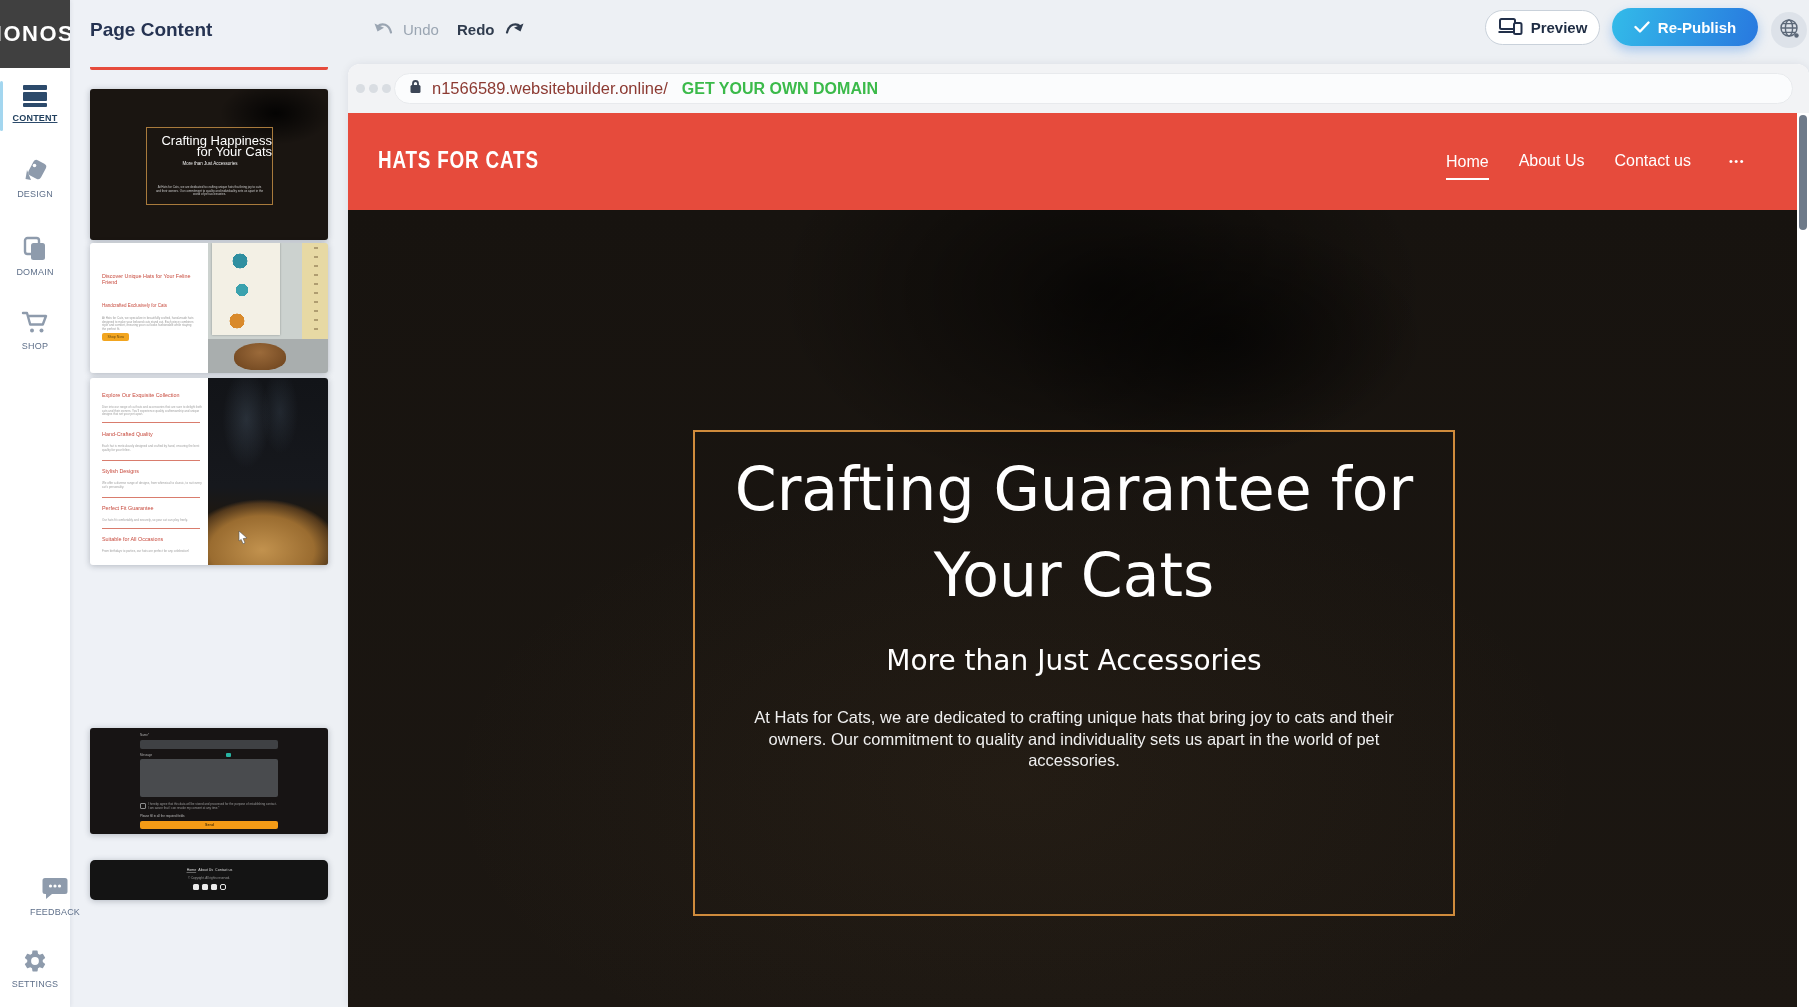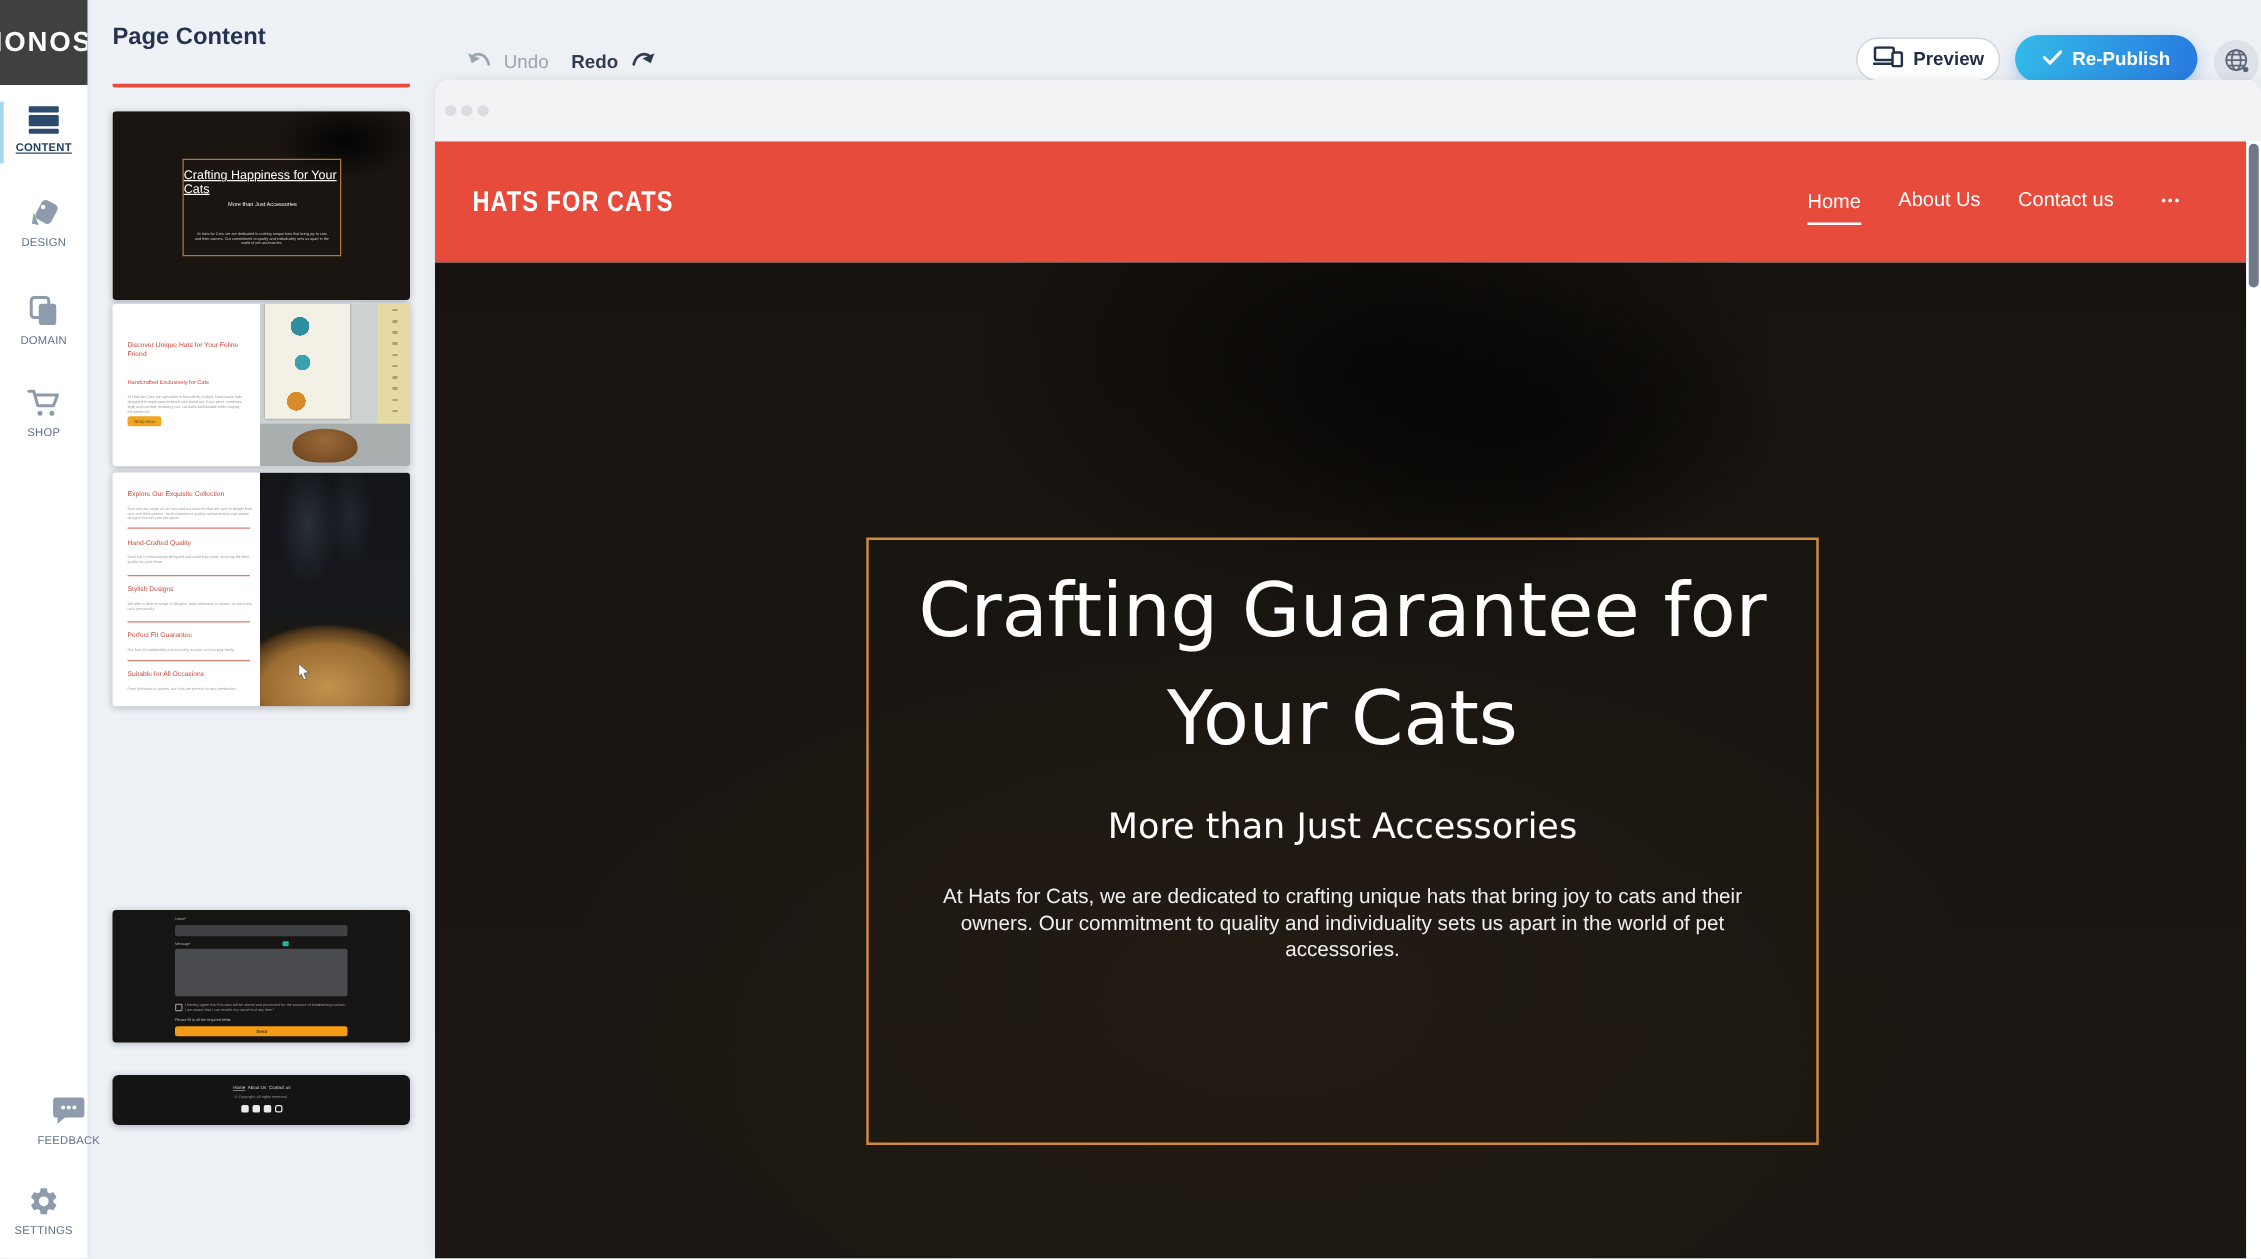--- a/index.html
+++ b/index.html
@@ -31,21 +31,21 @@
   .m50{font-size:9px;line-height:1.25;transform:scale(.5);transform-origin:0 0;width:200%;}
   .m33{font-size:9px;line-height:1.3;transform:scale(.3333);transform-origin:0 0;width:300%;}
   .m50c{font-size:9px;line-height:1.25;transform:scale(.5);transform-origin:50% 0;width:200%;margin-left:-50%;text-align:center;}
   .m40c{font-size:9px;line-height:1.2;transform:scale(.4);transform-origin:50% 0;width:250%;margin-left:-75%;text-align:center;}
   .m33c{font-size:9px;line-height:1.3;transform:scale(.3333);transform-origin:50% 0;width:300%;margin-left:-100%;text-align:center;}
 
   
   .t1{top:89px;height:151px;background:
       radial-gradient(ellipse 80px 45px at 78% 16%,rgba(0,0,0,.85),rgba(0,0,0,0) 70%),#1a1511;}
   .t1-box{position:absolute;left:56px;top:38px;width:125px;height:76px;border:1px solid #a87a3c;color:#fff;}
-  .t1-title{padding-top:8px;font-size:10px;line-height:10.5px;text-align:left;font-weight:500;text-decoration:underline;}
+  .t1-title{padding-top:8px;font-size:13px;line-height:10.5px;text-align:right;font-weight:500;}
   
   .t2{top:243px;height:130px;}
   .t2 .red{color:#c7493c;}
   .t2-photo{position:absolute;right:0;top:0;width:120px;height:130px;background:#ccd2cf;}
   .menuboard{position:absolute;left:4px;top:0;width:68px;height:92px;background:
       radial-gradient(circle 12px at 28px 18px,#2f8fa0 62%,rgba(0,0,0,0) 63%),
       radial-gradient(circle 10px at 30px 47px,#3aa2ae 62%,rgba(0,0,0,0) 63%),
       radial-gradient(circle 12px at 25px 78px,#d98a2b 62%,rgba(0,0,0,0) 63%),#f3f0e5;
       box-shadow:0 0 2px rgba(0,0,0,.3);}
   .strip{position:absolute;right:0;top:0;width:26px;height:96px;background:
@@ -75,21 +75,21 @@
       linear-gradient(155deg,#c3c7c8,#aab0b1);}
   
   .t5{top:728px;height:106px;background:#171414;}
   .t5 .field{position:absolute;left:50px;width:138px;background:#3f4144;border-radius:2px;}
   
   .t6{top:860px;height:40px;background:#141414;border-radius:5px;color:#ddd;}
   .t6-ic{width:6px;height:6px;background:#e9e9e9;border-radius:1.5px;}
   .t6-ic.o{background:rgba(0,0,0,0);border:1px solid #e9e9e9;width:4px;height:4px;border-radius:2px;}
 
   
-  .tb-btn{position:absolute;display:flex;align-items:center;gap:8px;cursor:pointer;font-size:15px;margin-top:20px;}
+  .tb-btn{position:absolute;display:flex;align-items:center;gap:8px;cursor:pointer;font-size:15px;}
   .undo{left:373px;top:21px;color:#9aa5b2;}
   .redo{left:457px;top:21px;color:#303c4e;font-weight:bold;}
   .preview-btn{left:1485px;top:10px;width:115px;height:35px;border-radius:18px;background:#fff;
       border:1px solid #c9d1da;justify-content:center;color:#1f2d44;font-weight:bold;box-sizing:border-box;}
   .republish-btn{left:1612px;top:8px;width:146px;height:38px;border-radius:19px;justify-content:center;
       background:linear-gradient(105deg,#33bbe9,#2878df);color:#fff;font-weight:bold;
       box-shadow:0 5px 12px rgba(42,125,224,.35);}
   .globe-btn{left:1771px;top:12px;width:36px;height:36px;border-radius:50%;background:#dde2e9;
       justify-content:center;}
 
@@ -374,20 +374,30 @@
           <circle cx="18.5" cy="18.5" r="2.2" fill="#5c6878" stroke="none"></circle>
         </svg>
     </span>
   </div>
 
   <div class="preview">
     <div class="chrome">
       <span class="dot" style="left:8px;"></span>
       <span class="dot" style="left:21px;"></span>
       <span class="dot" style="left:34px;"></span>
+      <div class="url-pill">
+        <span>
+          <svg width="13" height="15" viewBox="0 0 13 15">
+              <rect x="1.5" y="6" width="10" height="8" rx="1.5" fill="#3c4656"></rect>
+              <path d="M4 6.2 V4.5 a2.5 2.5 0 0 1 5 0 V6.2" stroke="#3c4656" stroke-width="1.8" fill="none"></path>
+            </svg>
+        </span>
+        <span class="url-text">n1566589.websitebuilder.online/</span>
+        <span class="domain-cta">GET YOUR OWN DOMAIN</span>
+      </div>
     </div>
 
     <div class="site">
       <div class="site-header">
         <div class="site-logo">HATS FOR CATS</div>
         <nav class="site-nav">
           <span class="item current">Home</span>
           <span class="item">About Us</span>
           <span class="item">Contact us</span>
           <span class="item dots">•••</span>

